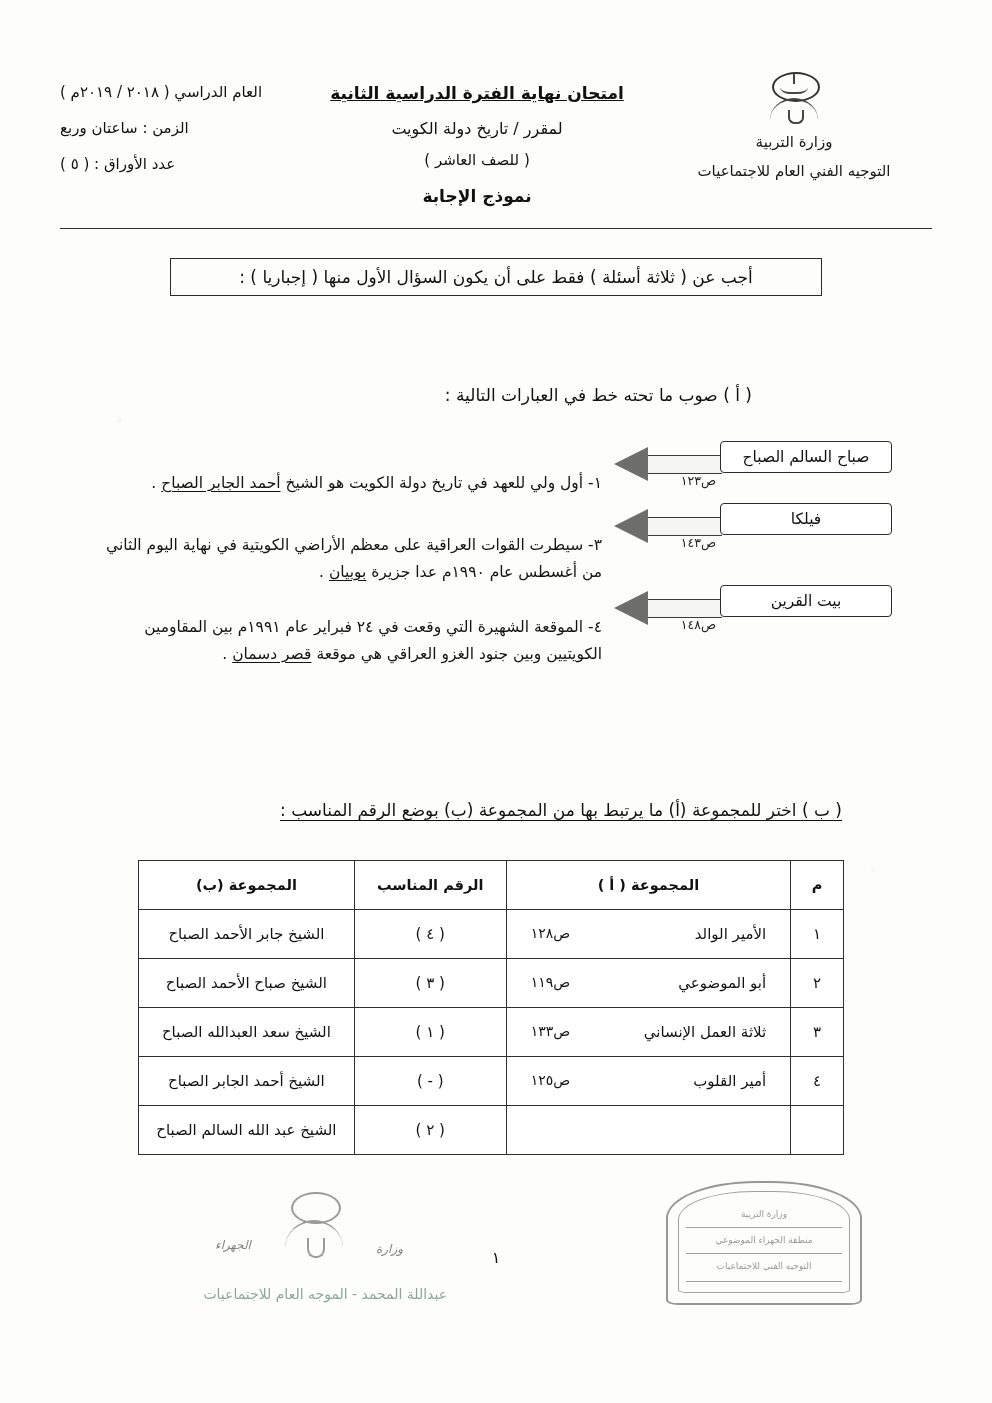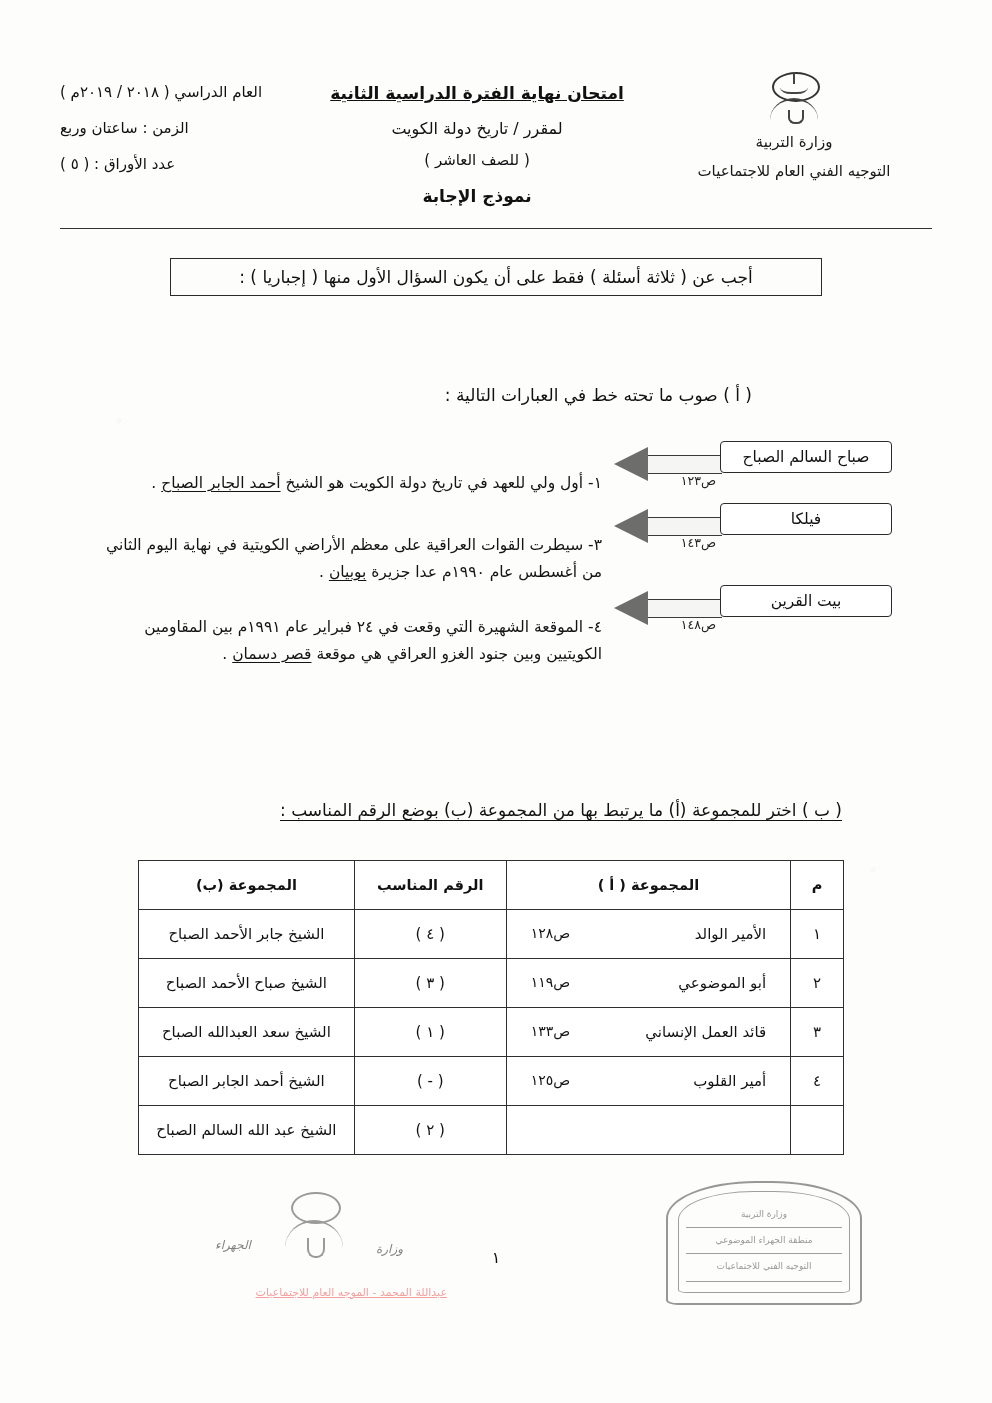--- a/index.html
+++ b/index.html
@@ -362,24 +362,23 @@
   }
   .sig-word {
     position: absolute;
     font-size: 12px;
     color: #000000;
     white-space: nowrap;
     font-style: italic;
   }
   .sig-line {
     position: absolute;
-    font-size: 11px;
-    color: #ef4444;
+    font-size: 14px;
+    color: #14532d;
     white-space: nowrap;
-    text-decoration: underline;
   }
 </style>
 </head>
 <body>
 
 <div class="page">
   <div class="noise"></div>
 
   <div class="header">
 
@@ -496,21 +495,21 @@
             <span class="pg">ص١١٩</span>
           </div>
         </td>
         <td>( ٣ )</td>
         <td>الشيخ صباح الأحمد الصباح</td>
       </tr>
       <tr>
         <td>٣</td>
         <td>
           <div class="cell-a">
-            <span>قائد العمل الإنساني</span>
+            <span>ثلاثة العمل الإنساني</span>
             <span class="pg">ص١٣٣</span>
           </div>
         </td>
         <td>( ١ )</td>
         <td>الشيخ سعد العبدالله الصباح</td>
       </tr>
       <tr>
         <td>٤</td>
         <td>
           <div class="cell-a">

